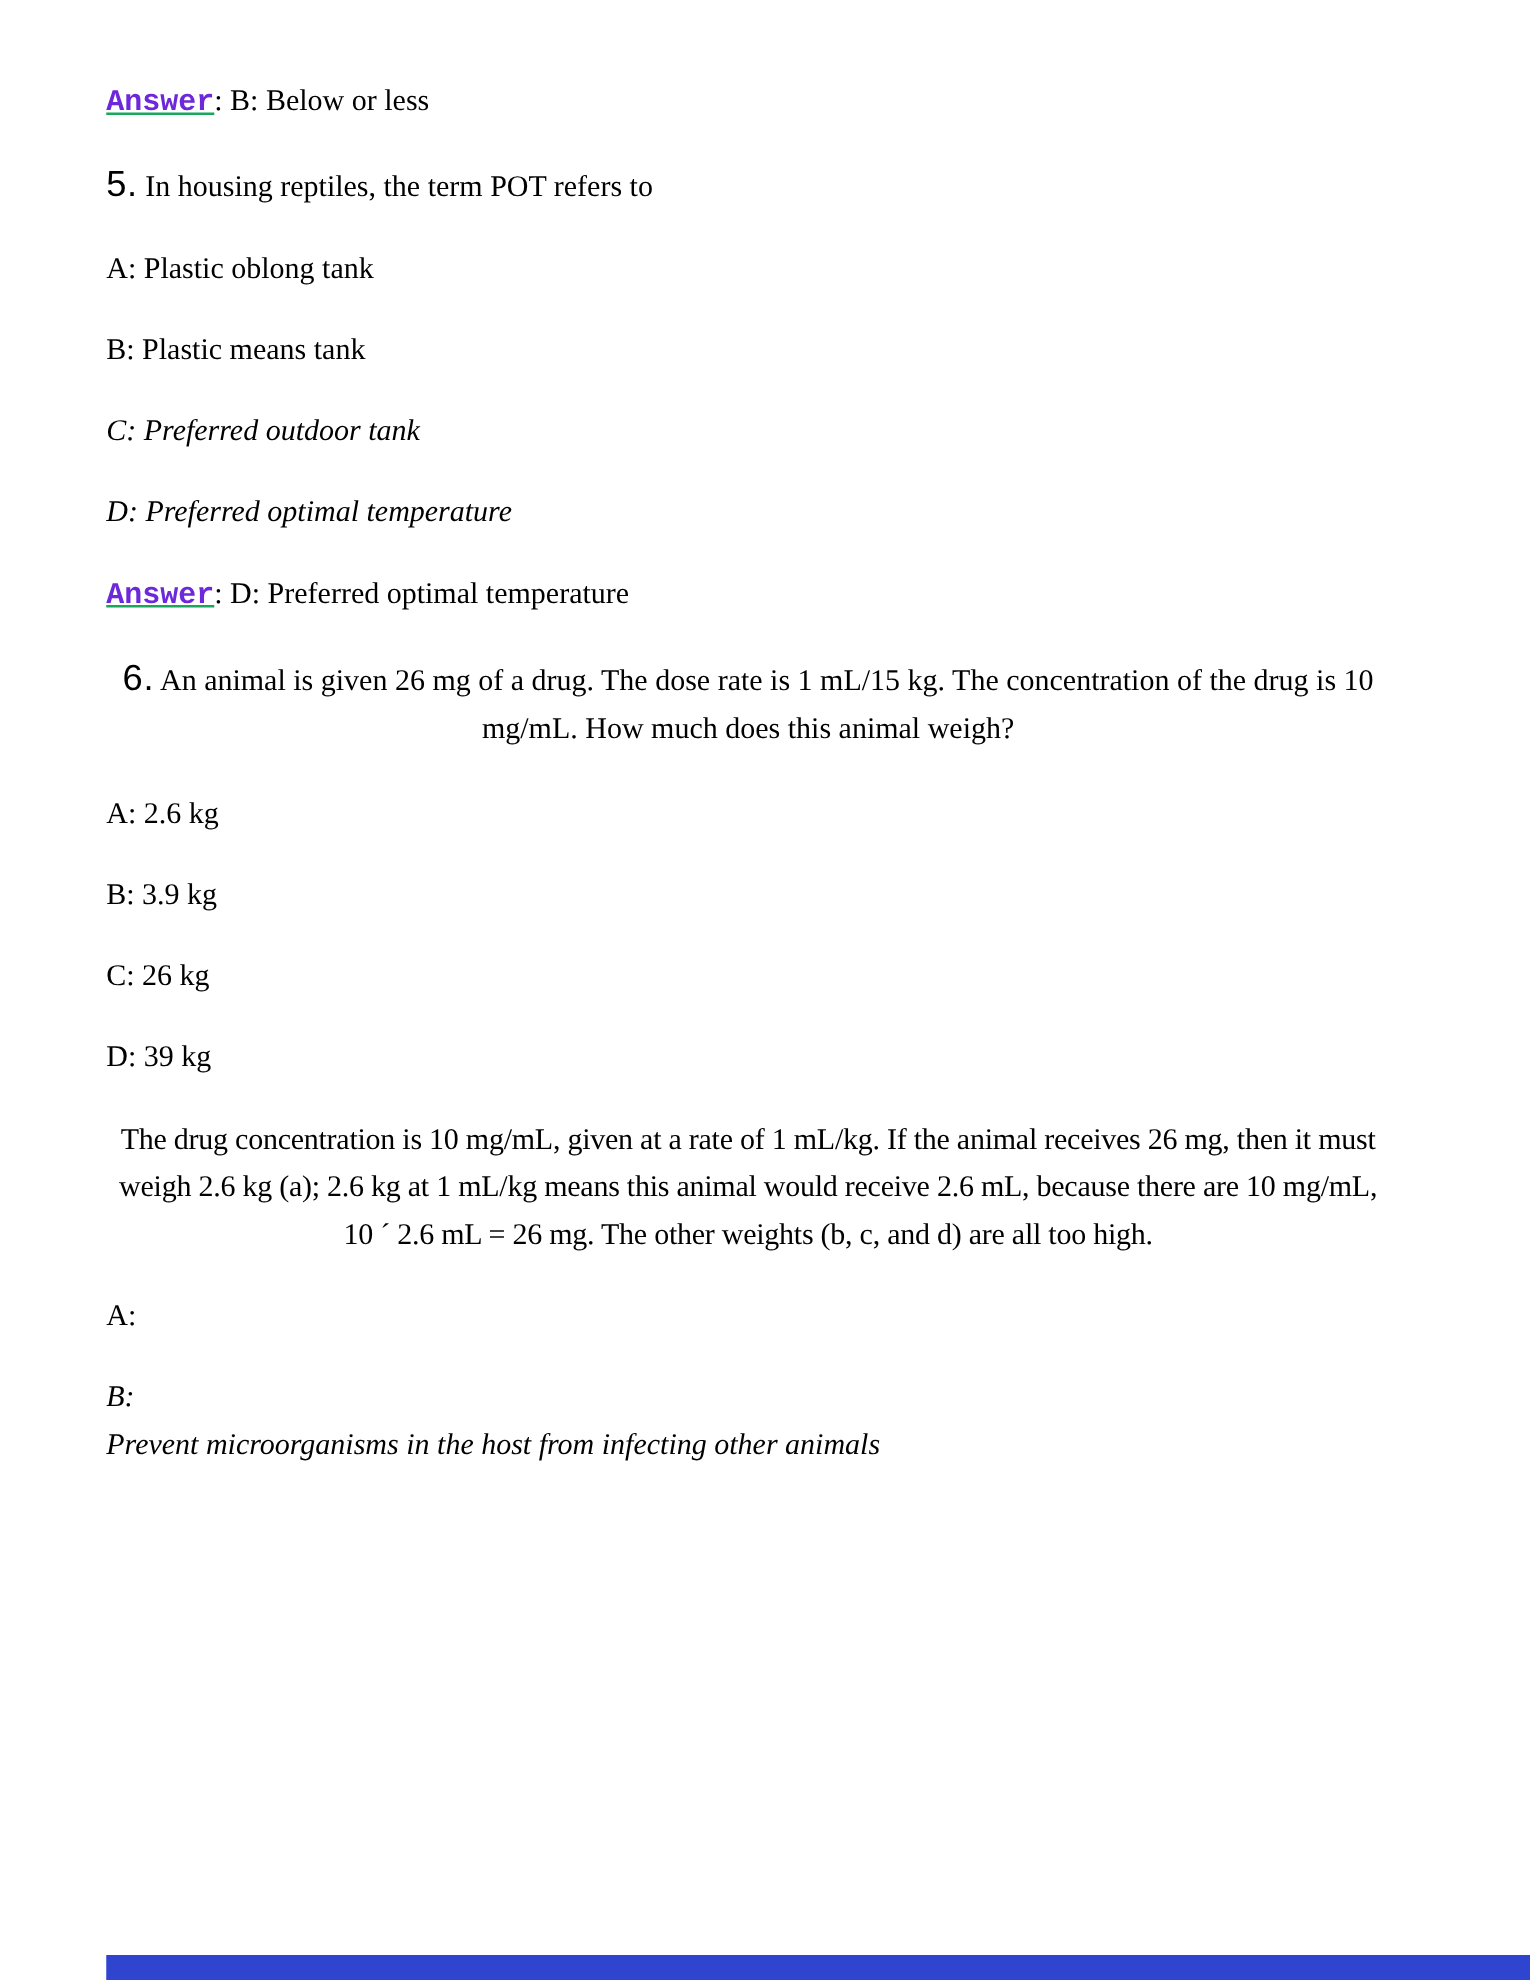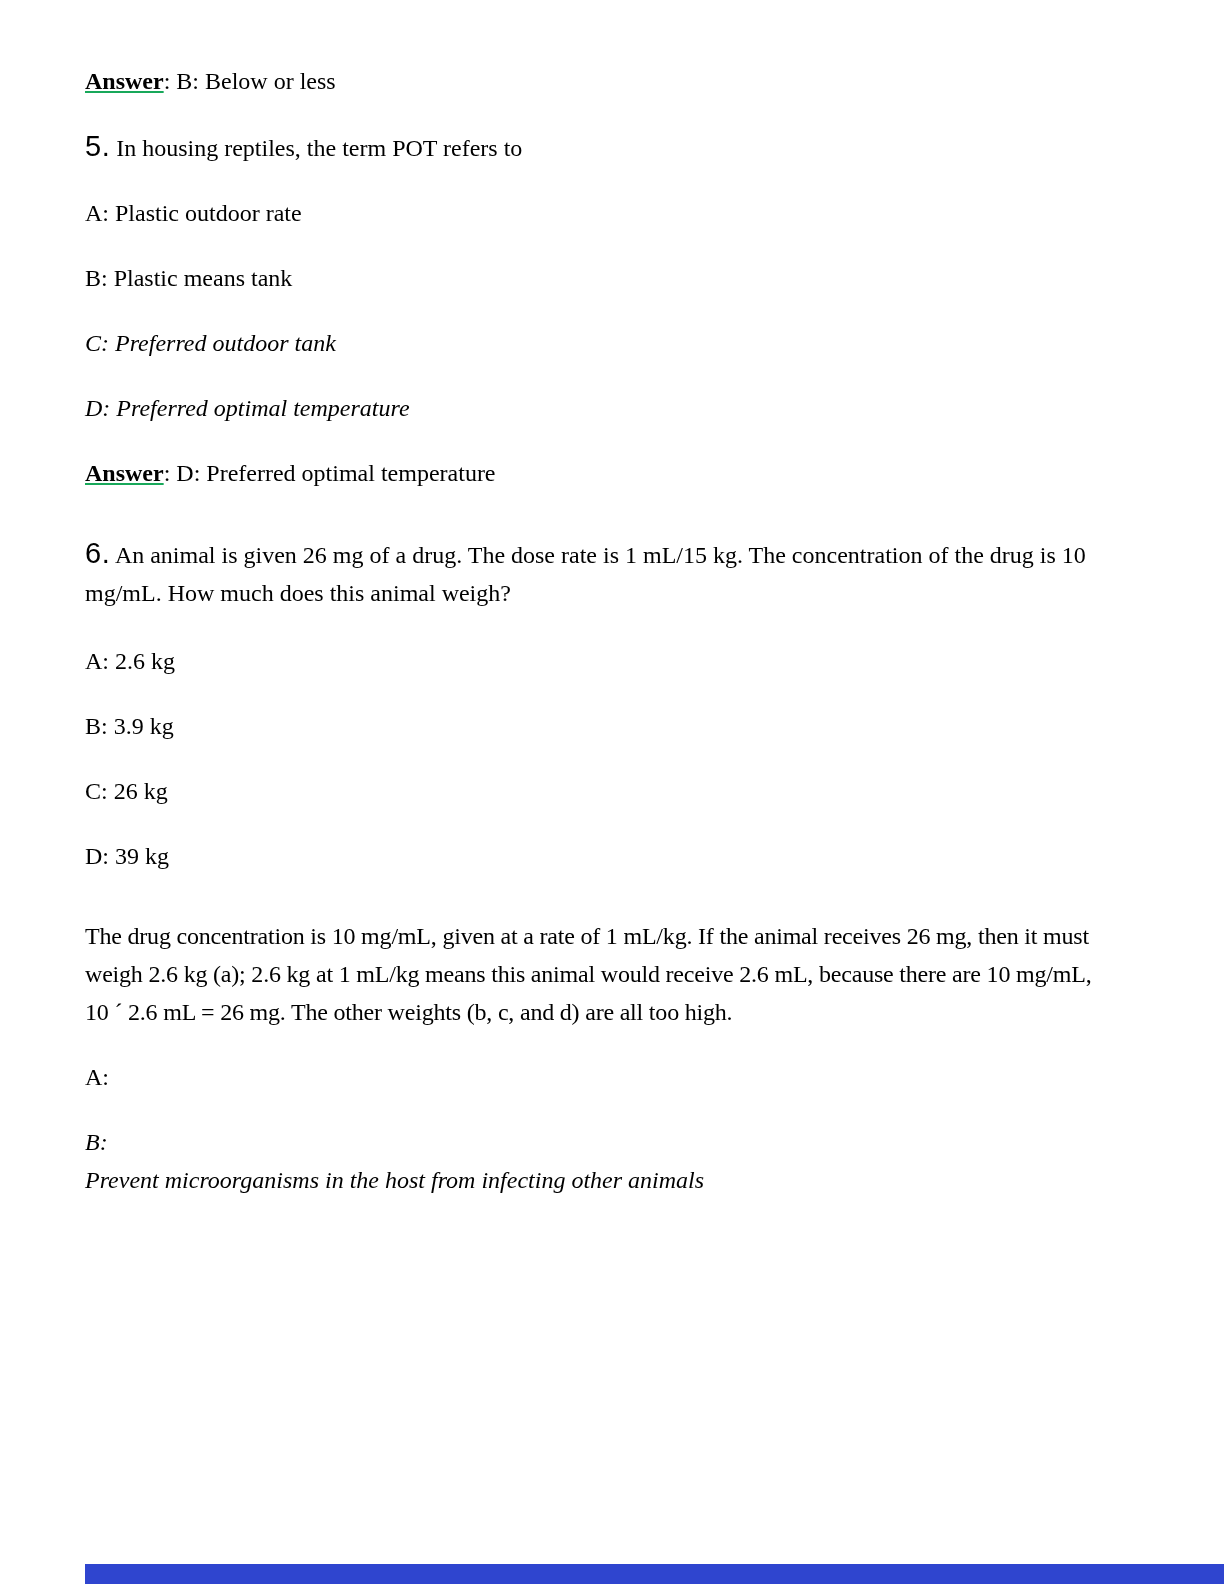--- a/index.html
+++ b/index.html
@@ -27,26 +27,27 @@
     margin: 0 0 27px 0;
     font-size: 24px;
     line-height: 38px;
   }
   .q-number {
     font-family: "Liberation Sans", sans-serif;
     font-size: 29px;
     letter-spacing: 0.5px;
   }
   .ans-label {
-    color: #000000;
+    color: #6d28d9;
     font-weight: bold;
     text-decoration: underline;
     text-decoration-color: #18a85a;
+    font-family: Liberation Mono, monospace;
   }
-  .gap-lg  { margin-top: 42px; }
+  .gap-lg  { margin-top: 28px; text-align: center; }
   .gap-md  { margin-top: 30px; }
   .gap-sm  { margin-top: 14px; font-style: italic; }
   .explanation {
     letter-spacing: -0.2px;
   }
   .footer-bar {
     position: absolute;
     left: 85px;
     right: 0;
     bottom: 0;
@@ -60,21 +61,21 @@
 <div class="page">
 
   <p>
     <span class="ans-label">Answer</span><span>: B: Below or less</span>
   </p>
 
   <p>
     <span class="q-number">5.</span>
     <span>In housing reptiles, the term POT refers to</span>
   </p>
-  <p>A: Plastic outdoor rate</p>
+  <p>A: Plastic oblong tank</p>
   <p>B: Plastic means tank</p>
   <p class="gap-sm">C: Preferred outdoor tank</p>
   <p class="gap-sm">D: Preferred optimal temperature</p>
   <p>
     <span class="ans-label">Answer</span><span>: D: Preferred optimal temperature</span>
   </p>
 
   <p class="gap-lg">
     <span class="q-number">6.</span>
     <span>An animal is given 26 mg of a drug. The dose rate is 1 mL/15 kg. The concentration of the drug is 10 mg/mL. How much does this animal weigh?</span>

